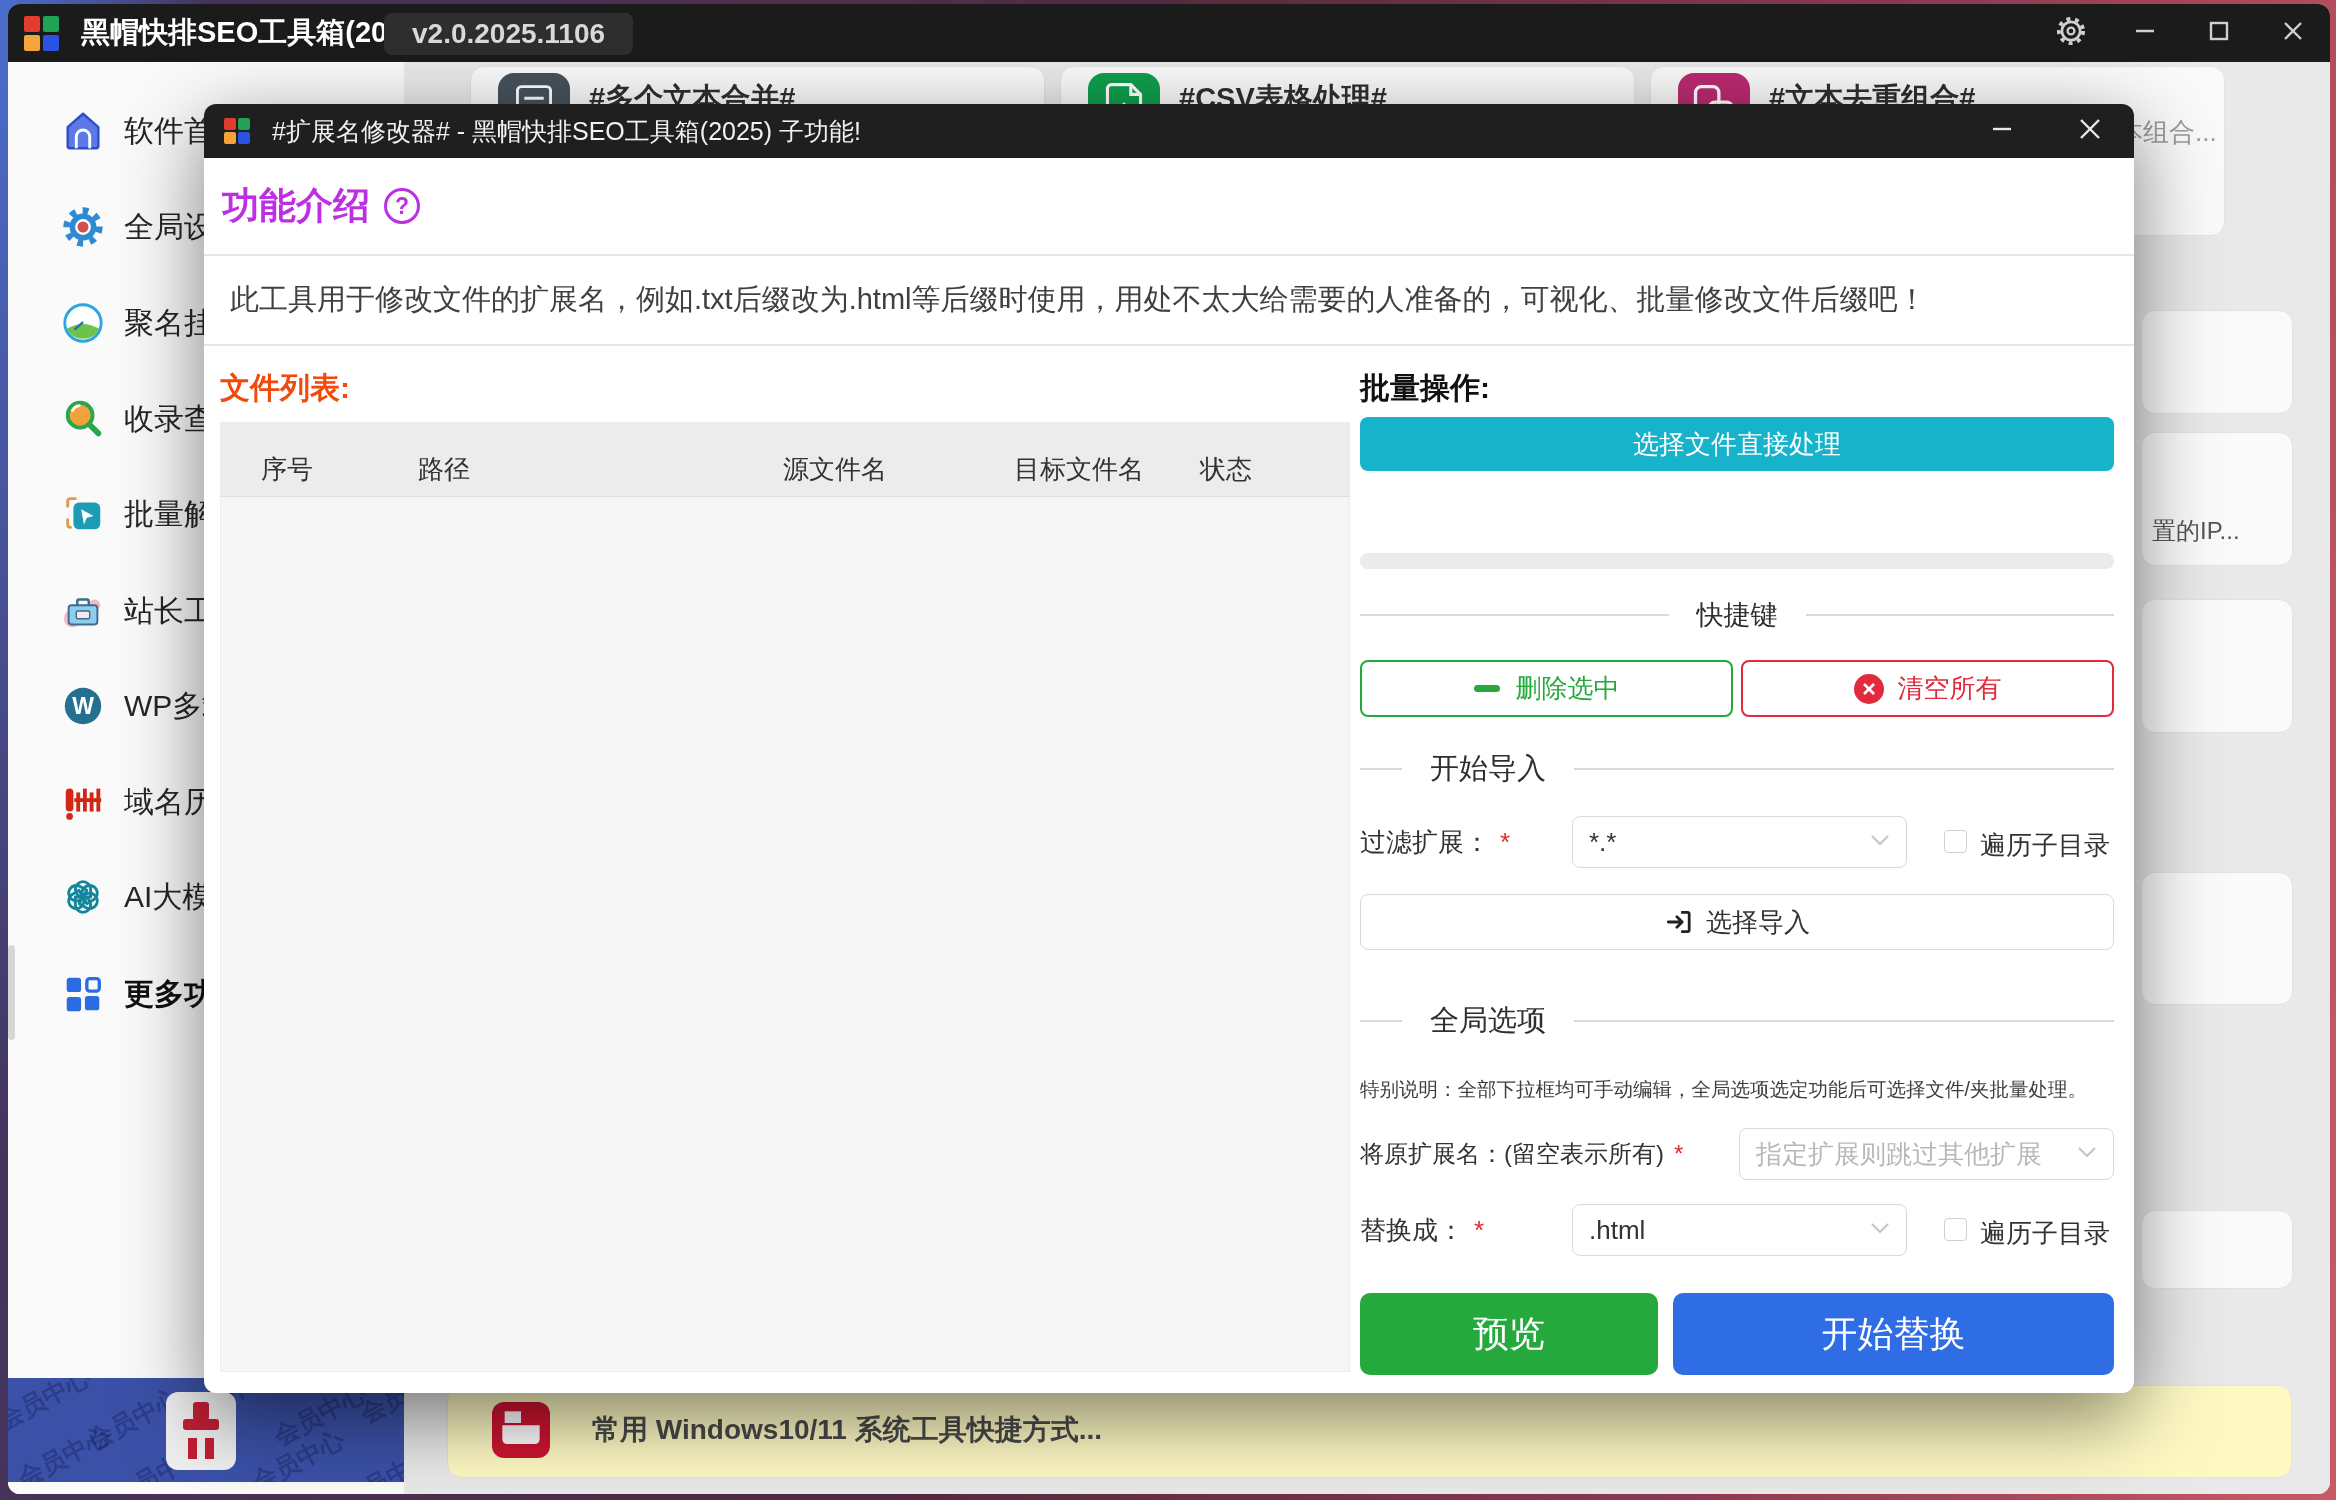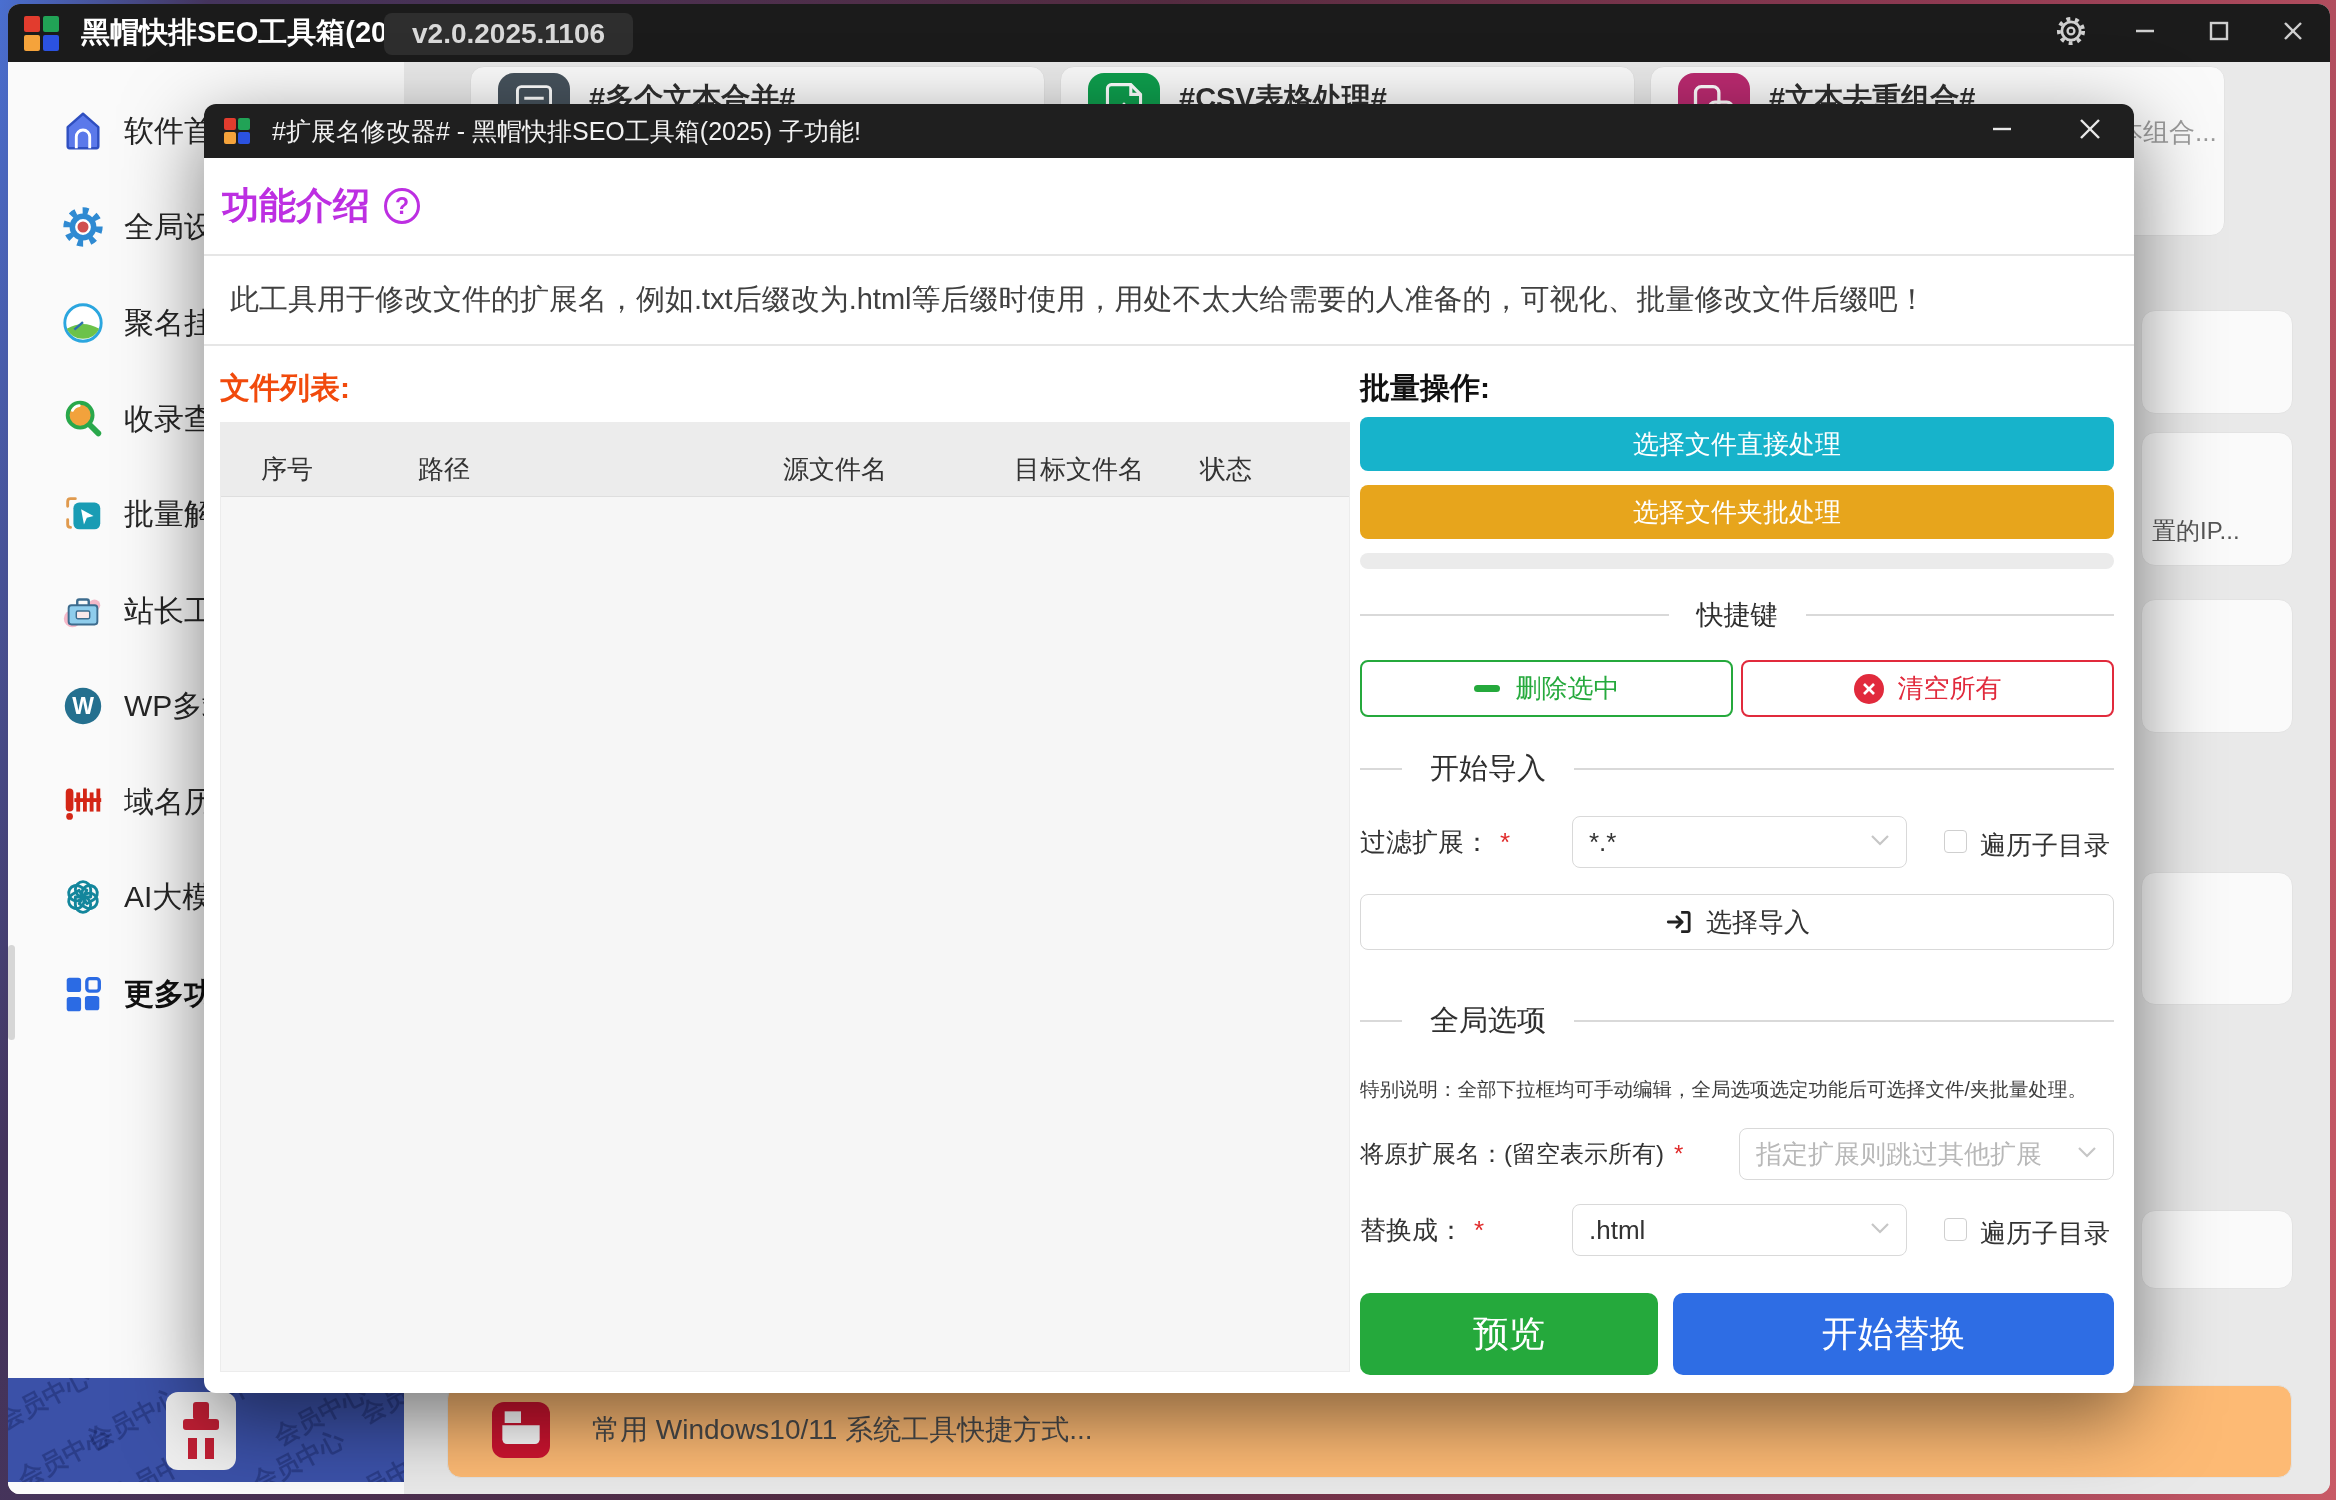--- a/index.html
+++ b/index.html
@@ -42,21 +42,21 @@
   .side-bottom-strip { position:absolute; left:0; top:1420px; width:402px; height:18px; background:#fbfbfb; }
 
   
   .content { position:absolute; left:396px; top:0; right:0; bottom:0; background:#e9e9e9; }
   .bg-card { position:absolute; background:#fafafa; border:1px solid #e3e3e3; border-radius:14px; }
   .bg-card .cicon { position:absolute; left:27px; top:6px; width:72px; height:72px; border-radius:16px; }
   .bg-card .ctitle { position:absolute; left:118px; top:12px; font-size:29px; font-weight:bold; color:#2f2f2f; white-space:nowrap; }
   .bg-card .csub { position:absolute; left:440px; top:48px; font-size:26px; color:#9a9a9a; white-space:nowrap; }
   .sliver { position:absolute; left:1737px; width:152px; background:#fafafa; border:1px solid #e3e3e3; border-radius:14px; }
   .sliver .frag { position:absolute; left:10px; font-size:24px; color:#555; white-space:nowrap; }
-  .bottom-card { position:absolute; left:43px; top:1323px; width:1845px; height:93px; background:#fdba74; border:1px solid #e2e2e2; border-radius:14px; }
+  .bottom-card { position:absolute; left:43px; top:1323px; width:1845px; height:93px; background:#fef9c3; border:1px solid #e2e2e2; border-radius:14px;font-weight:bold; }
   .bottom-card .bicon { position:absolute; left:44px; top:16px; width:58px; height:56px; border-radius:12px; background:#ce1430; }
   .bottom-card .btxt { position:absolute; left:144px; top:25px; font-size:28px; color:#4a4a4a; white-space:nowrap; }
 
   
   .dialog { position:absolute; left:204px; top:104px; width:1930px; height:1289px; background:#fff;
     border-radius:12px; box-shadow:0 24px 80px rgba(0,0,0,.5); z-index:50; }
   .dlg-titlebar { position:absolute; left:0; top:0; width:100%; height:54px; background:#1f1f1f;
     border-radius:12px 12px 0 0; display:flex; align-items:center; }
   .dlg-logo { display:grid; grid-template-columns:12px 12px; grid-template-rows:12px 12px; gap:2px; margin-left:20px; }
   .dlg-logo i { display:block; border-radius:2px; }
@@ -383,23 +383,20 @@
         <span class="th" style="left:979px">状态</span>
       </div>
     </div>
 
     <div class="right-panel">
       <div class="rp batch-heading" style="top:264px">批量操作:</div>
 
       <button class="rp btn-wide" style="top:313px;height:54px;background:#17b3cb">
           <span>选择文件直接处理</span>
         </button>
-      <button class="rp btn-wide" style="top:381px;height:54px;background:#e7a51c">
-          <span>选择文件夹批处理</span>
-        </button>
       <div class="rp progress" style="top:449px"></div>
 
       <div class="rp divider" style="top:496px;height:30px">
         <span class="line"></span>
           <span class="dtxt">快捷键</span>
           <span class="line"></span>
       </div>
 
       <button class="rp outline-btn" style="top:556px;height:57px;width:373px;border:2px solid #25a93c;color:#25a93c">
         <span class="minus-bar"></span>

